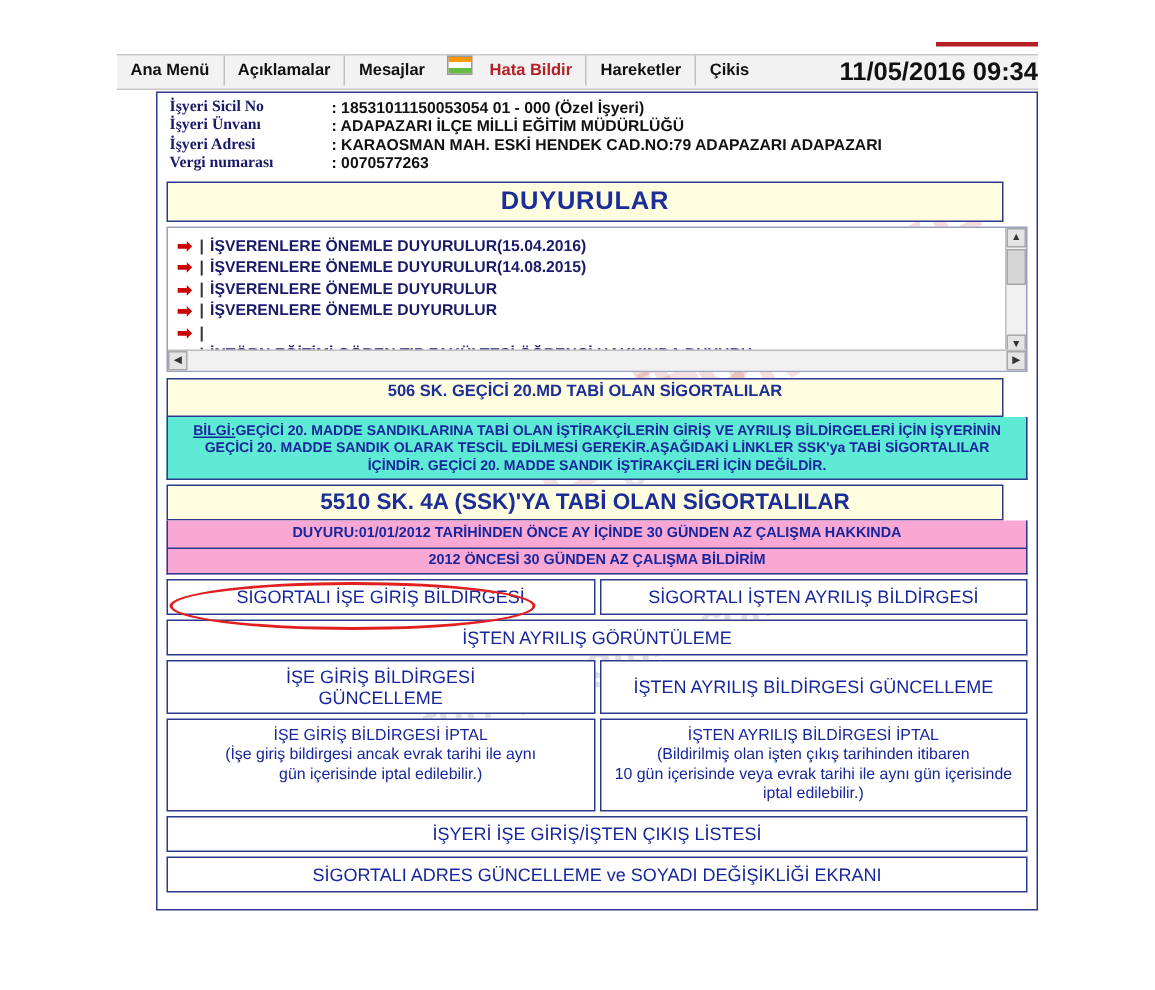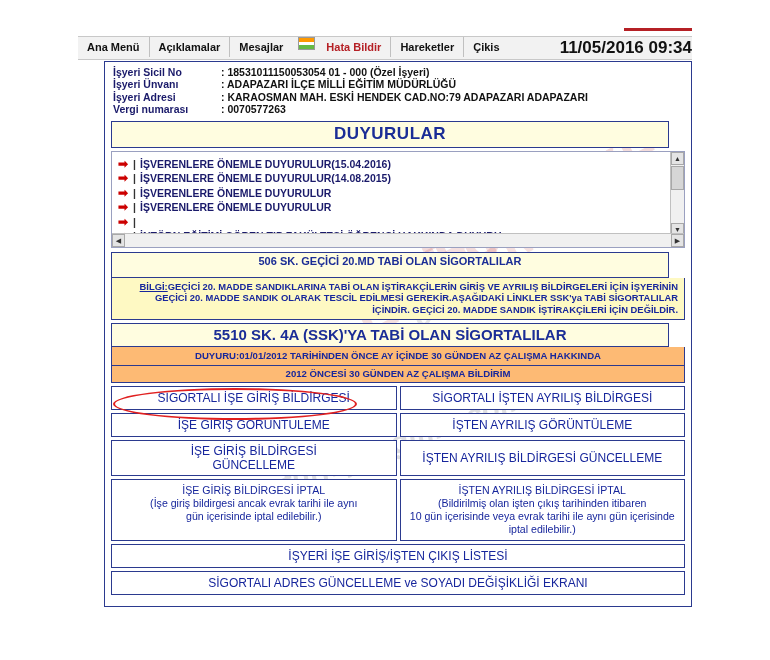--- a/index.html
+++ b/index.html
@@ -149,21 +149,21 @@
   .info {
     position: relative;
     z-index: 6;
     padding: 4px 0 3px 8px;
     font-size: 10.5px;
     font-weight: bold;
     color: #1a1a6a;
     line-height: 12.4px;
   }
   .info .row { display: flex; }
-  .info .lab { width: 108px; flex: none; }
+  .info .lab { width: 108px; flex: none; font-family: Liberation Serif, serif; }
   .info .val { color: #111; font-weight: bold; }
 
   .band {
     position: relative;
     z-index: 6;
     margin: 2px 22px 0 6px;
     border: 1px solid #2b3a8f;
     background: #fffde0;
     text-align: center;
     color: #1b2d96;
@@ -251,42 +251,42 @@
     font-size: 11px;
     padding: 2px 0 10px 0;
     margin-top: 4px;
   }
   .bilgi {
     position: relative;
     z-index: 6;
     margin: 0 6px;
     border: 1px solid #2b3a8f;
     border-top: none;
-    background: #fef9c3;
+    background: #5eead4;
     padding: 3px 6px 4px 6px;
-    text-align: right;
+    text-align: center;
     font-size: 9.4px;
     font-weight: bold;
     color: #17269c;
     line-height: 11.6px;
   }
   .bilgi u { text-decoration: underline; }
 
   .band.sec5510 {
     font-size: 15px;
     padding: 2px 0 3px 0;
     margin-top: 3px;
   }
   .yellowband {
     position: relative;
     z-index: 6;
     margin: 0 6px;
     border: 1px solid #2b3a8f;
     border-top: none;
-    background: #fdba74;
+    background: #f9a8d4;
     text-align: center;
     font-size: 9.6px;
     font-weight: bold;
     color: #17269c;
     padding: 3px 0 2px 0;
     line-height: 12px;
   }
   .yellowband .sub {
     border-top: 1px solid #2b3a8f;
     margin-top: 3px;
@@ -431,21 +431,20 @@
       <div>DUYURU:01/01/2012 TARİHİNDEN ÖNCE AY İÇİNDE 30 GÜNDEN AZ ÇALIŞMA HAKKINDA</div>
       <div class="sub">2012 ÖNCESİ 30 GÜNDEN AZ ÇALIŞMA BİLDİRİM</div>
     </div>
 
     <div class="grid">
       <div class="grow">
         <div class="cell">SİGORTALI İŞE GİRİŞ BİLDİRGESİ</div>
         <div class="cell">SİGORTALI İŞTEN AYRILIŞ BİLDİRGESİ</div>
       </div>
       <div class="grow">
-        <div class="cell">İŞE GİRİŞ GORUNTULEME</div>
         <div class="cell">İŞTEN AYRILIŞ GÖRÜNTÜLEME</div>
       </div>
       <div class="grow">
         <div class="cell two" style="white-space: pre-line;">İŞE GİRİŞ BİLDİRGESİ
 GÜNCELLEME</div>
         <div class="cell two" style="display:flex;align-items:center;justify-content:center;">İŞTEN AYRILIŞ BİLDİRGESİ GÜNCELLEME</div>
       </div>
       <div class="grow">
         <div class="cell small" style="white-space: pre-line;">İŞE GİRİŞ BİLDİRGESİ İPTAL
 (İşe giriş bildirgesi ancak evrak tarihi ile aynı

